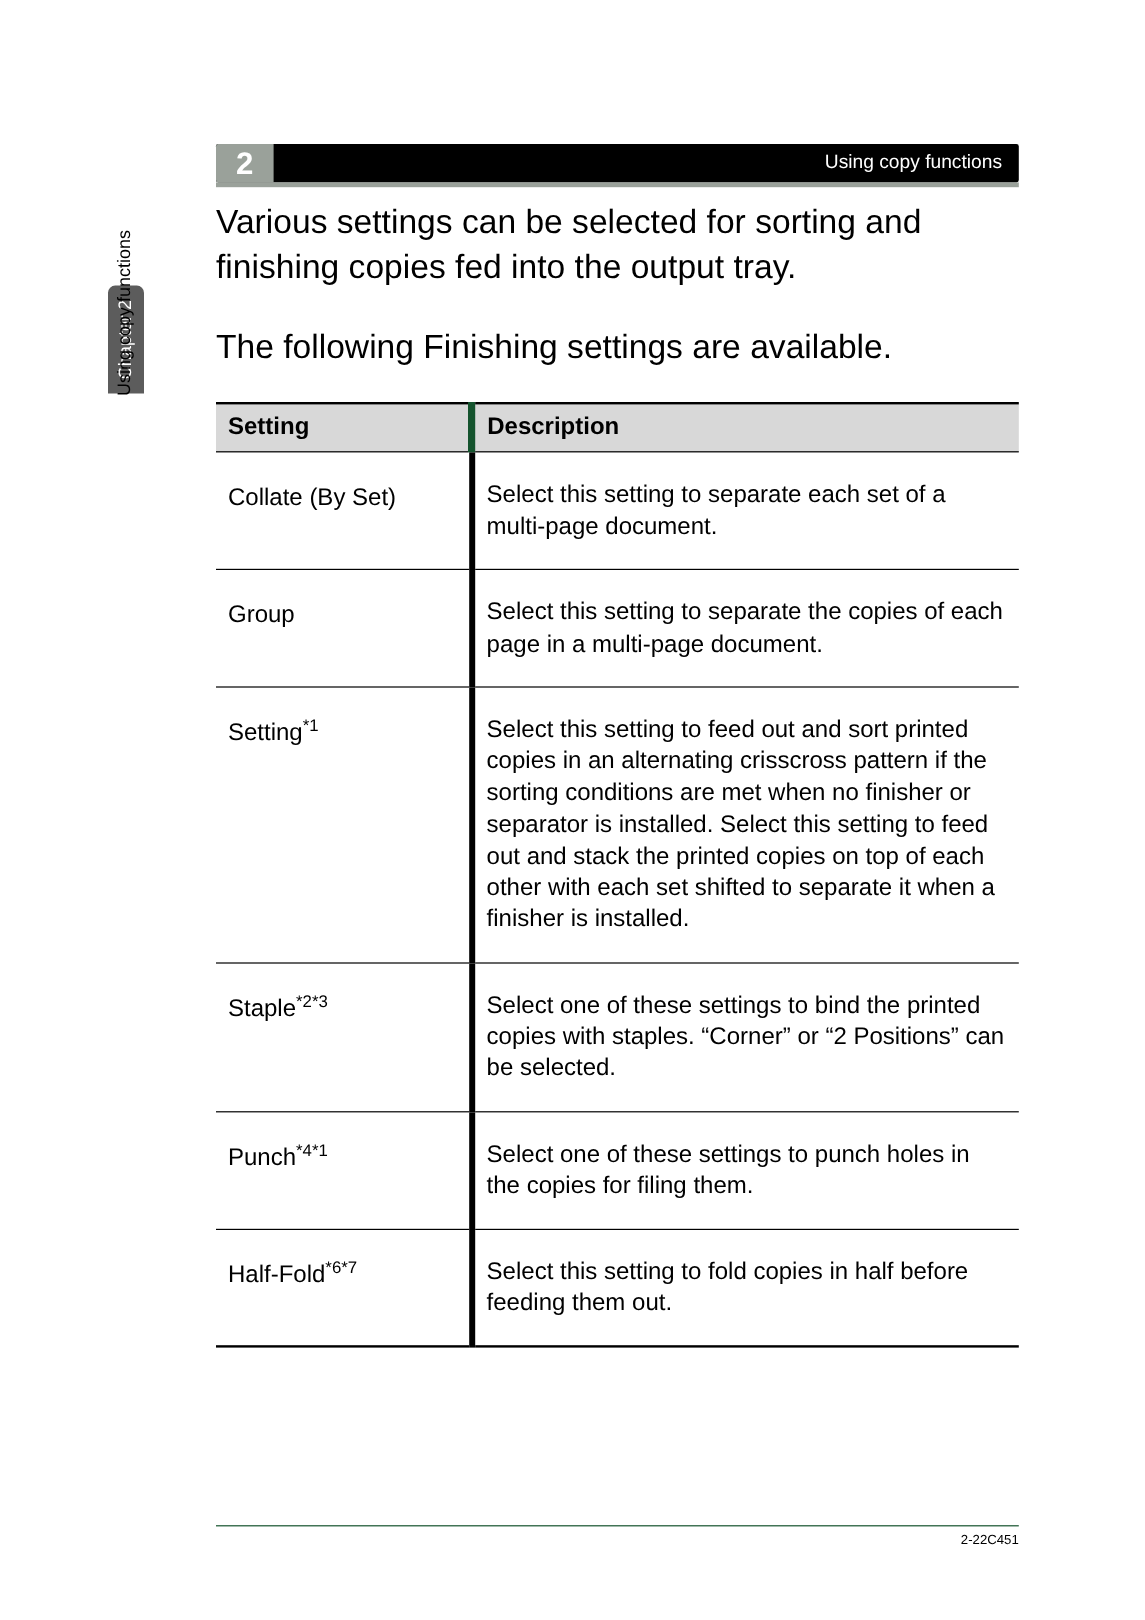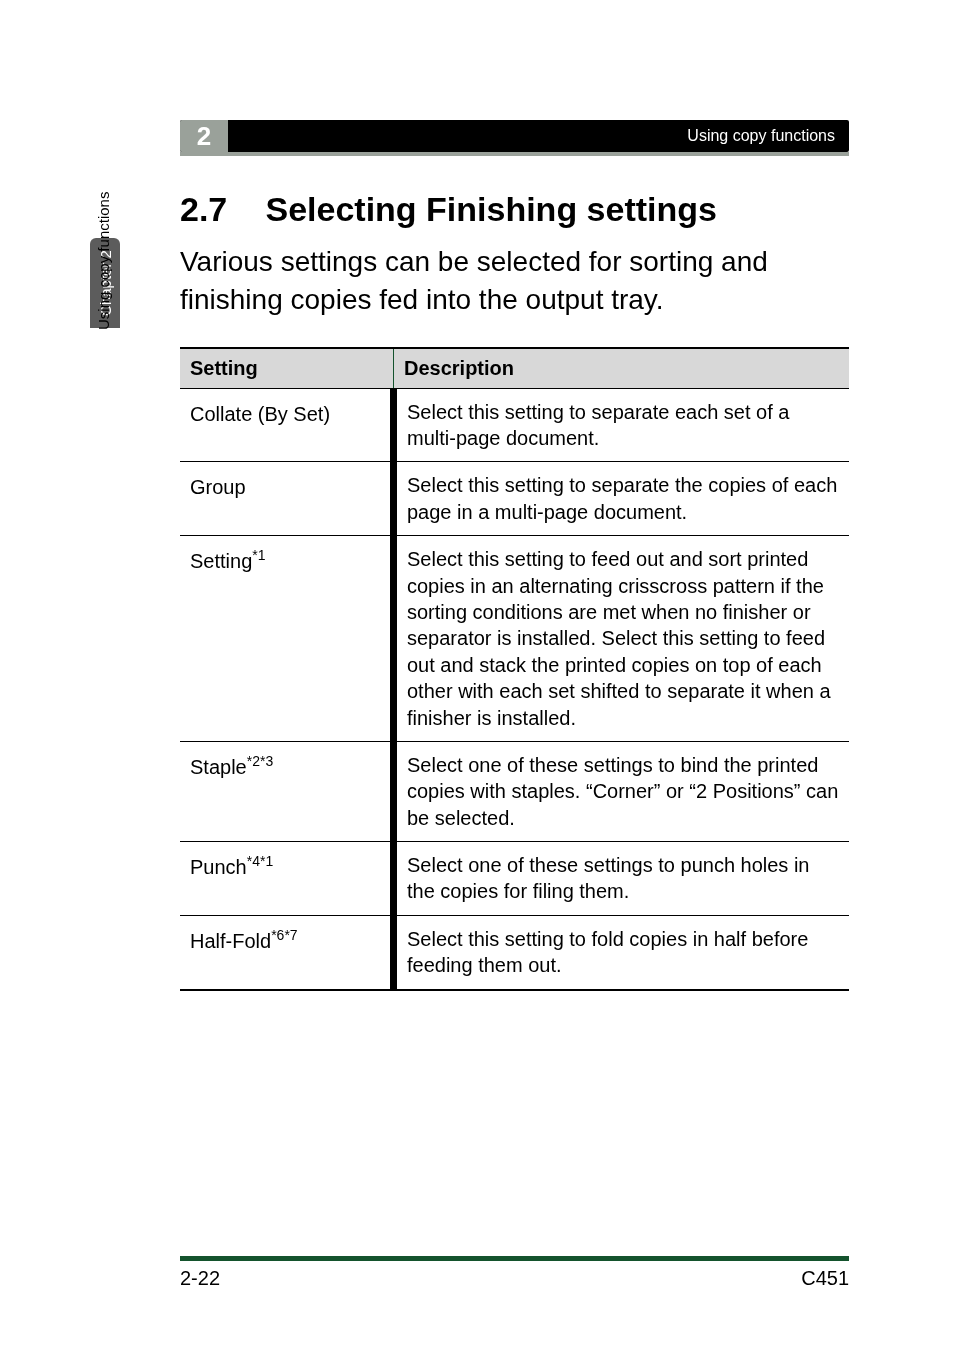--- a/index.html
+++ b/index.html
@@ -128,77 +128,74 @@
     }
     table.settings th {
       text-align: left;
       font-weight: bold;
       background: #d8d8d8;
       padding: 8px 10px;
       border-top: 2px solid #000000;
       border-bottom: 1px solid #000000;
     }
     table.settings th + th {
-      border-left: 1px solid #14532d;
+      border-left: 6px solid #14532d;
     }
     table.settings td {
-      padding: 10px 10px;
+      padding: 22px 10px;
       vertical-align: top;
       border-bottom: 1px solid #000000;
       line-height: 1.32;
     }
     table.settings td + td {
-      border-left: 7px solid #000000;
+      border-left: 5px solid #000000;
       margin-left: 18px;
     }
     table.settings tr:last-child td {
       border-bottom: 2px solid #000000;
     }
     .col-setting { width: 190px; }
     .sup {
       font-size: 0.7em;
       vertical-align: super;
     }
     
     .footer {
       position: absolute;
       left: 180px;
       right: 105px;
       bottom: 60px;
-      border-top: 5px solid #14532d;
+      border-top: 1px solid #14532d;
       padding-top: 6px;
       display: flex;
-      justify-content: space-between;
-      font-size: 20px;
+      justify-content: flex-end;
+      font-size: 11px;
     }
   </style>
 </head>
 <body>
 
 <div class="page">
 
   <div class="side-tab">
     <div class="tab-dark">
       <span>Chapter 2</span>
     </div>
     <div class="tab-light">Using copy functions</div>
   </div>
 
   <div class="header-bar">
     <div class="header-badge">2</div>
     <div class="header-text">Using copy functions</div>
     <div class="header-underline"></div>
   </div>
 
-  <div class="h1">
-    <span class="h1-num">2.7</span>
-    <span>Selecting Finishing settings</span>
-  </div>
 
   <p class="para">Various settings can be selected for sorting and finishing copies fed into the output tray.</p>
+  <p class="para">The following Finishing settings are available.</p>
 
   <table class="settings">
     <thead>
       <tr>
         <th class="col-setting">Setting</th>
         <th>Description</th>
       </tr>
     </thead>
     <tbody>
       <tr>

